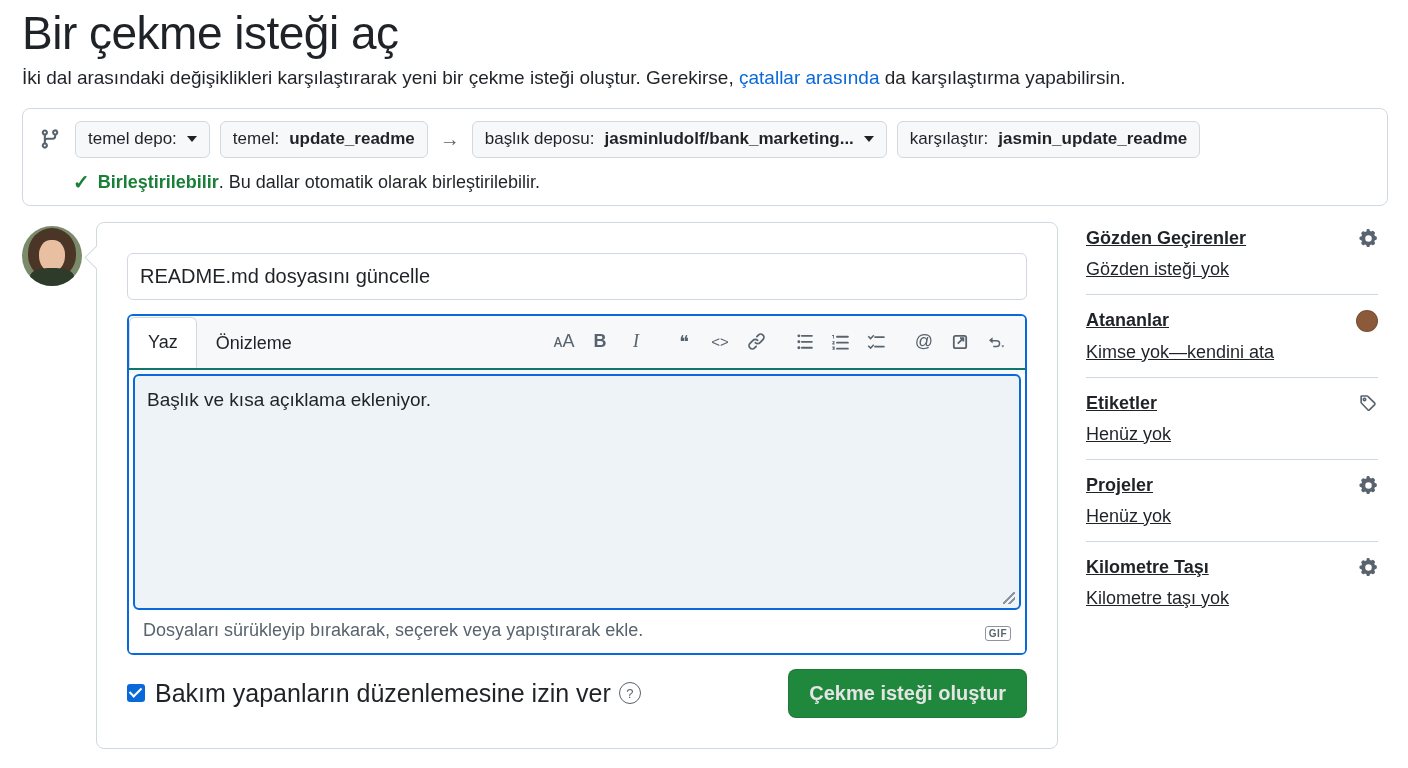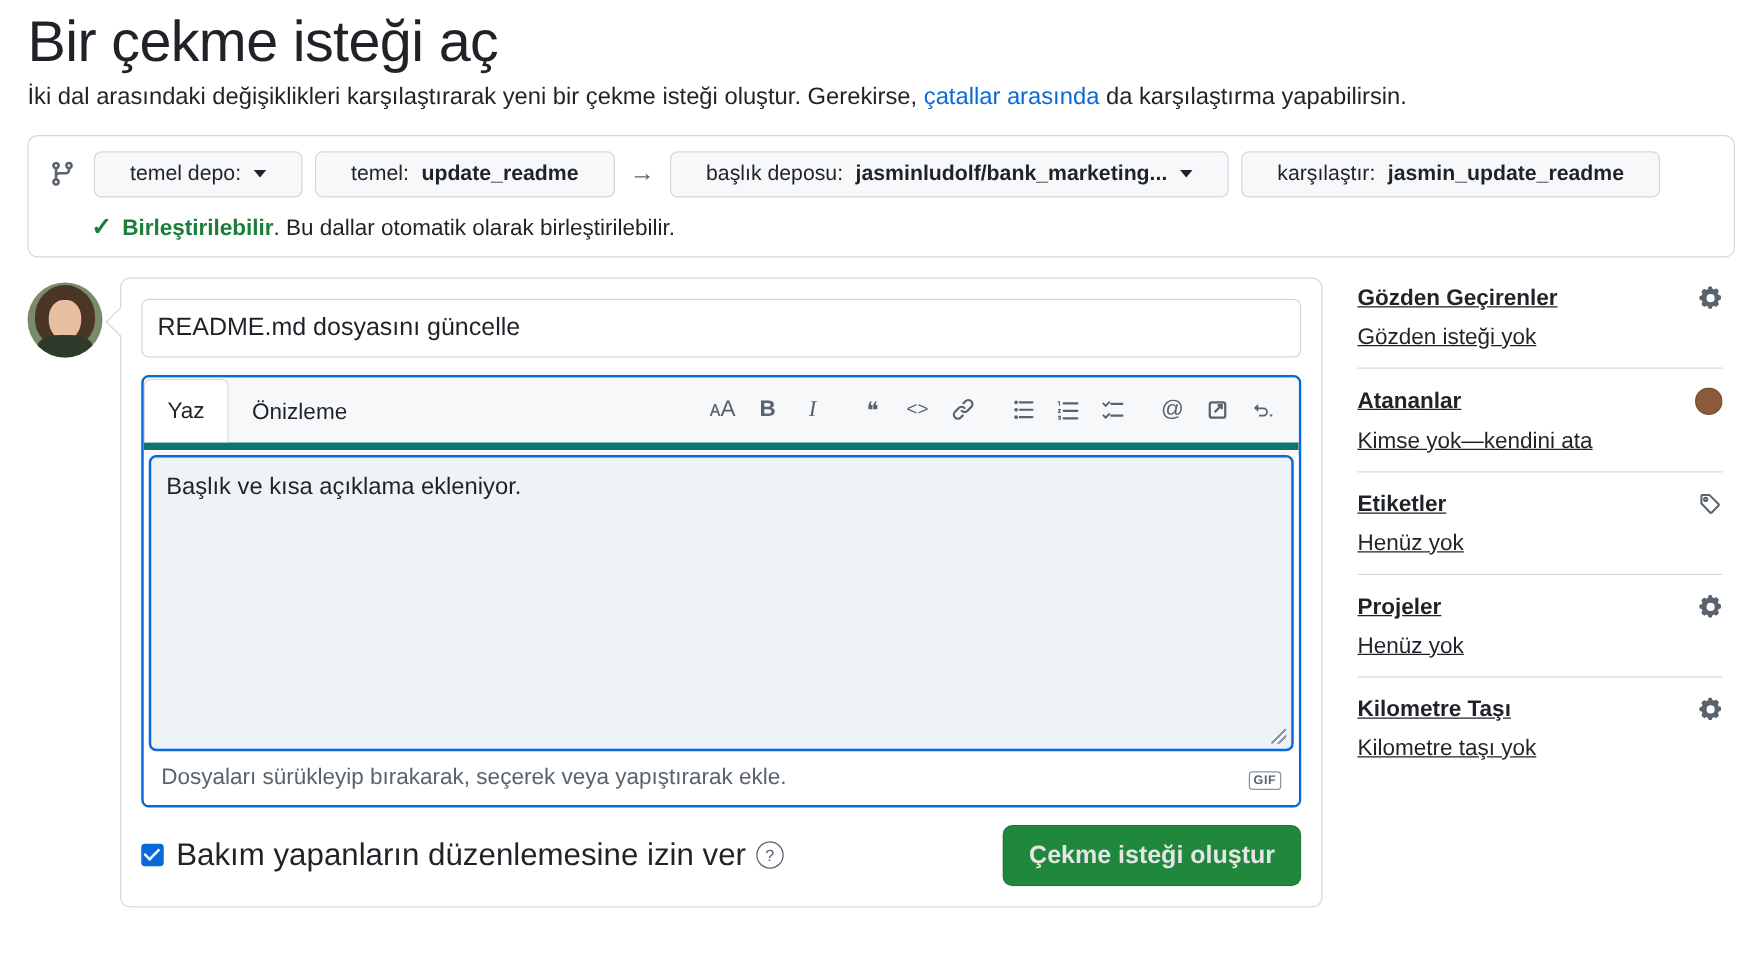--- a/index.html
+++ b/index.html
@@ -65,21 +65,21 @@
     color: #59636e;
     flex: none;
     margin-right: 2px;
   }
   .pill {
     border: 1px solid #d1d9e0;
     border-radius: 6px;
     background: #f6f8fa;
     font-size: 17px;
     color: #1f2328;
-    padding: 7px 28px;
+    padding: 7px 12px;
     display: flex;
     align-items: center;
     gap: 10px;
     white-space: nowrap;
     line-height: 1.2;
   }
   .pill .strong { font-weight: 700; }
   .caret {
     width: 0; height: 0;
     border-left: 5px solid transparent;
@@ -140,21 +140,21 @@
     background: #2f3b2a; border-radius: 40% 40% 0 0;
   }
 
   .composer {
     position: relative;
     margin-left: 14px;
     width: 962px;
     border: 1px solid #d1d9e0;
     border-radius: 8px;
     background: #ffffff;
-    padding: 16px;
+    padding: 30px;
     box-sizing: border-box;
   }
   .composer:before {
     content: "";
     position: absolute;
     left: -9px; top: 26px;
     width: 16px; height: 16px;
     background: #ffffff;
     border-left: 1px solid #d1d9e0;
     border-bottom: 1px solid #d1d9e0;
@@ -177,21 +177,21 @@
     margin-top: 14px;
     border: 1px solid #d1d9e0;
     border-radius: 6px;
     overflow: hidden;
     background: #f6f8fa;
   }
   .tabs-bar {
     display: flex;
     align-items: center;
     background: #f6f8fa;
-    border-bottom: 6px solid #0f766e;
+    border-bottom: 2px solid #0f766e;
     padding: 0 10px 0 0;
     height: 52px;
   }
   .tab {
     font-size: 18px;
     padding: 14px 18px;
     color: #1f2328;
     cursor: pointer;
     border: 1px solid transparent;
     border-bottom: none;

